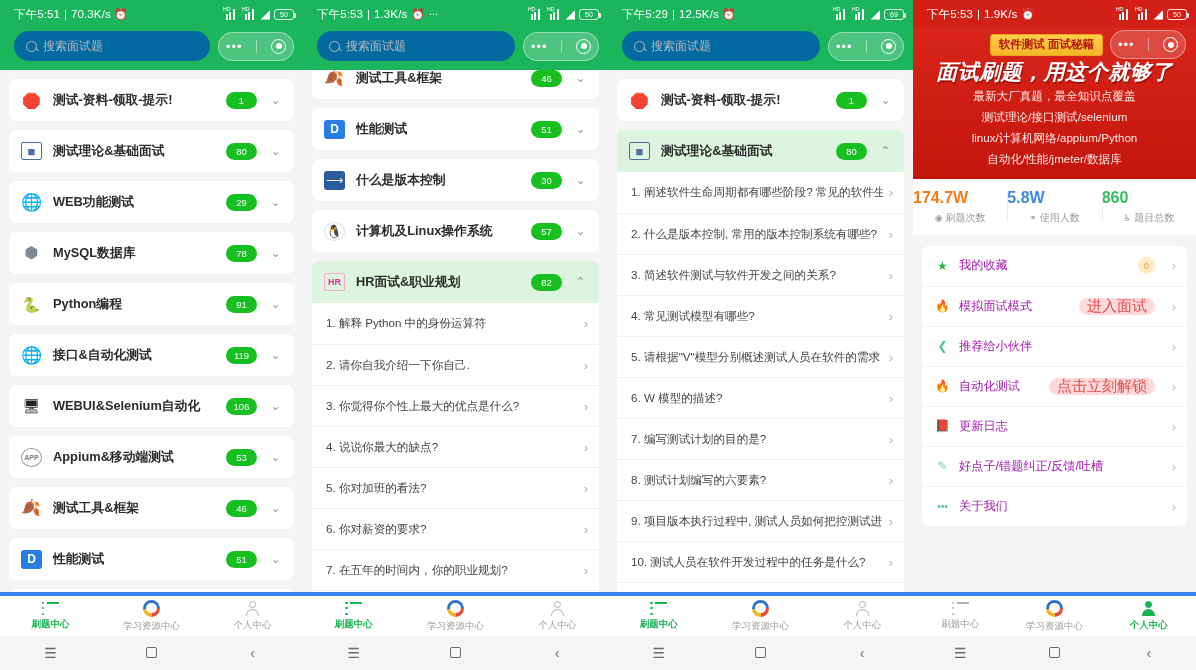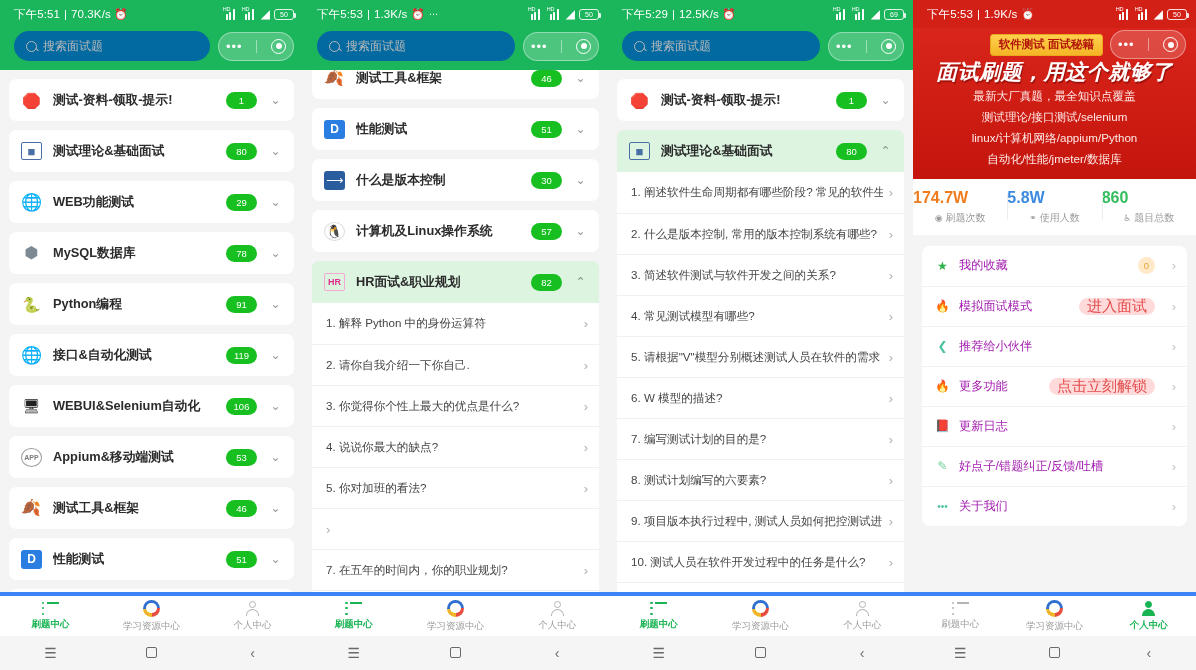--- a/index.html
+++ b/index.html
@@ -453,20 +453,21 @@
             </div>
           <div class="q-row">
               <span class="q-text">4. 说说你最大的缺点?</span>
               <span class="q-arrow">›</span>
             </div>
           <div class="q-row">
               <span class="q-text">5. 你对加班的看法?</span>
               <span class="q-arrow">›</span>
             </div>
           <div class="q-row">
+              <span class="q-text">6. 你对薪资的要求?</span>
               <span class="q-arrow">›</span>
             </div>
           <div class="q-row">
               <span class="q-text">7. 在五年的时间内，你的职业规划?</span>
               <span class="q-arrow">›</span>
             </div>
           <div class="q-row"></div>
         </div>
       </div>
     </div>
@@ -716,21 +717,21 @@
           <span class="pill-red">进入面试</span>
           <span class="m-arrow">›</span>
         </div>
         <div class="menu-row">
           <span class="m-icon" style="color:#4cc2a0;">❮</span>
           <span class="m-label">推荐给小伙伴</span>
           <span class="m-arrow">›</span>
         </div>
         <div class="menu-row">
           <span class="m-icon" style="color:#4cc2a0;">🔥</span>
-          <span class="m-label">更多功能</span>
+          <span class="m-label">自动化测试</span>
           <span class="pill-red">点击立刻解锁</span>
           <span class="m-arrow">›</span>
         </div>
         <div class="menu-row">
           <span class="m-icon" style="color:#2db34a;">📕</span>
           <span class="m-label">更新日志</span>
           <span class="m-arrow">›</span>
         </div>
         <div class="menu-row">
           <span class="m-icon" style="color:#6fcf97;">✎</span>

